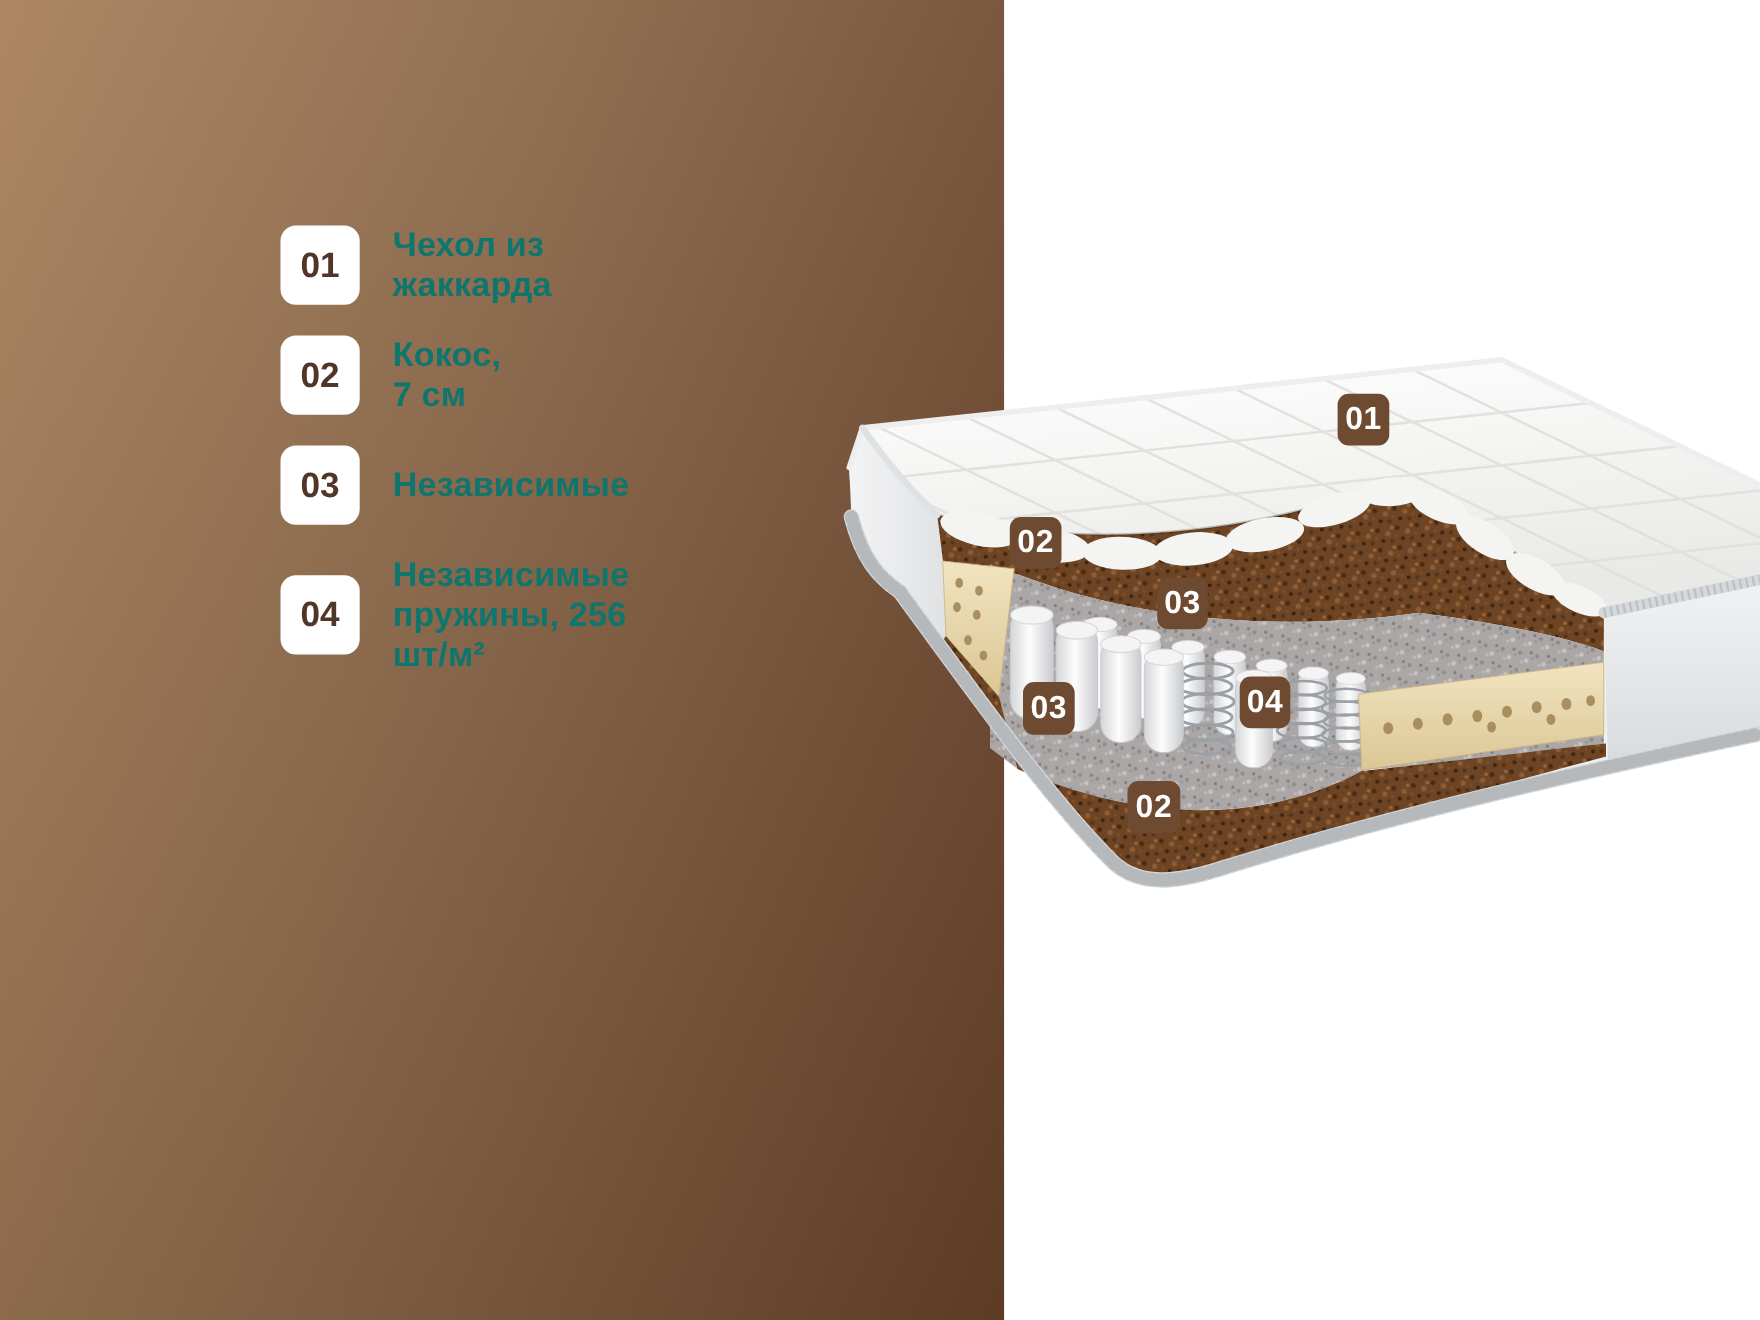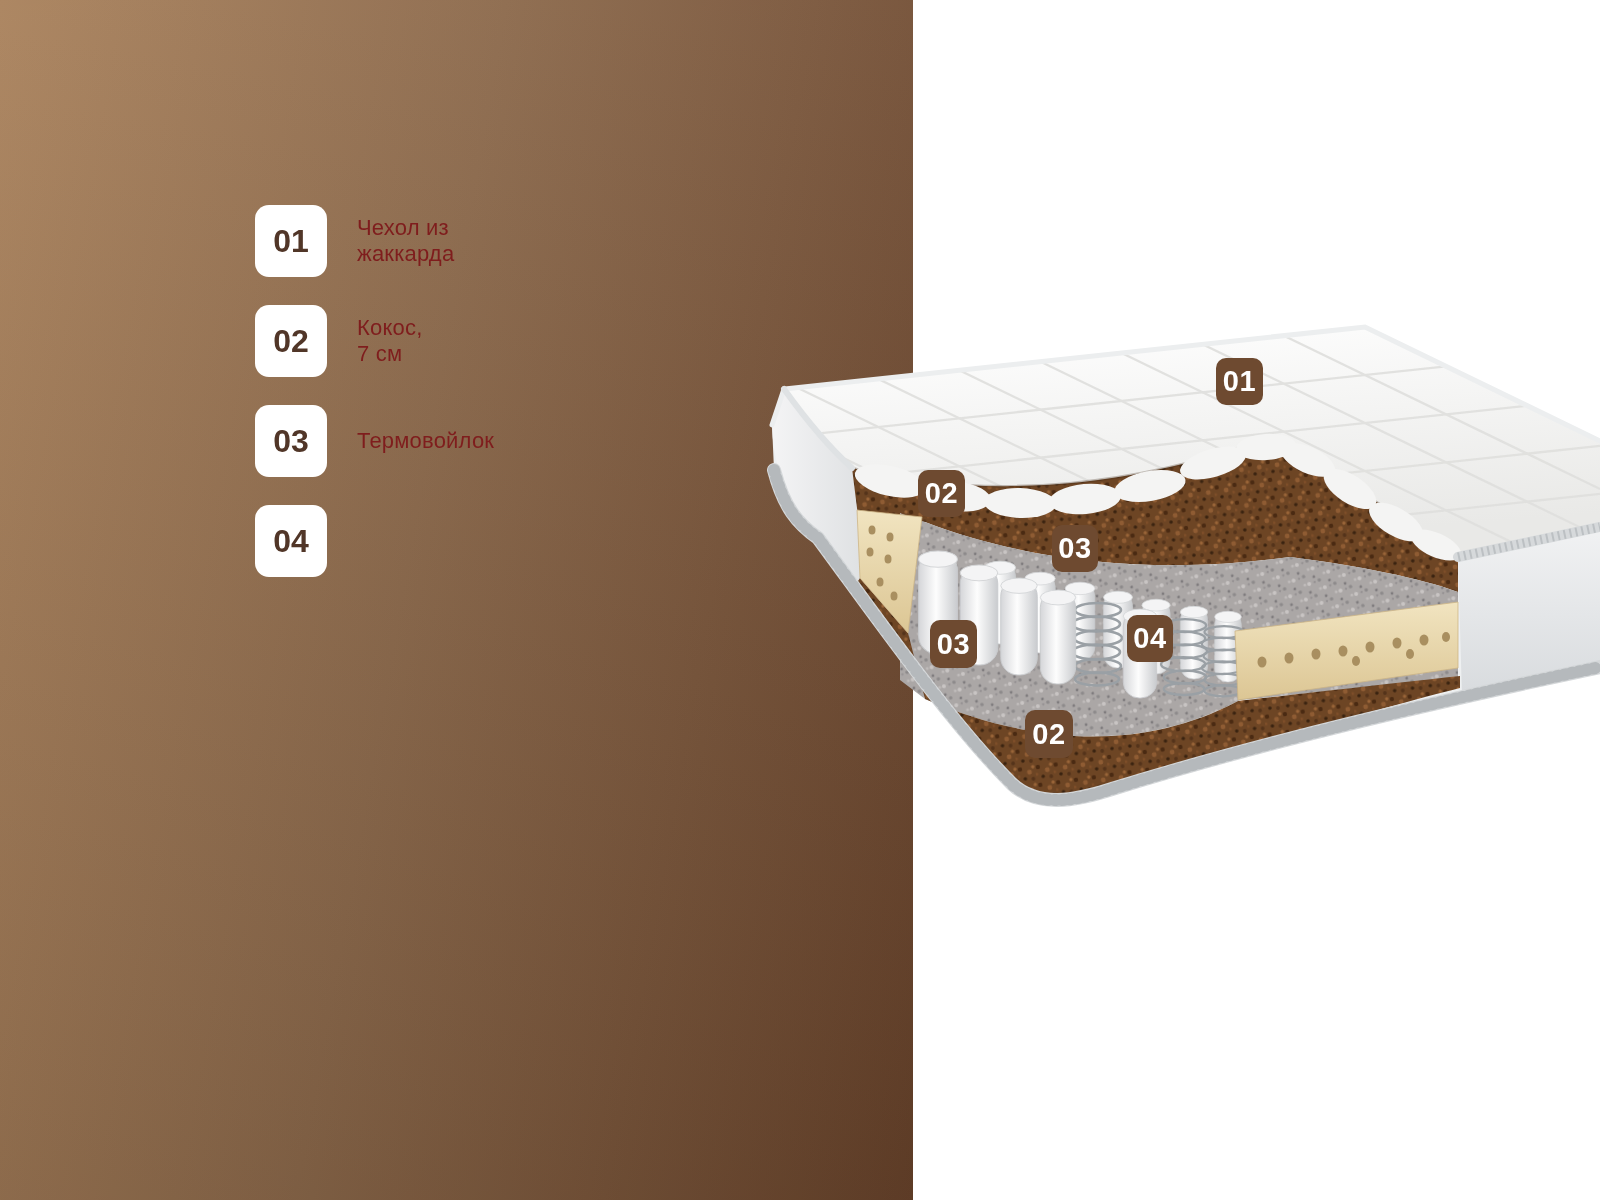--- a/index.html
+++ b/index.html
@@ -8,21 +8,21 @@
   .bg-left{position:absolute;left:0;top:0;width:913px;height:1200px;
            background:linear-gradient(180deg,rgba(255,255,255,.05) 0%,rgba(0,0,0,.10) 100%),
                       linear-gradient(100deg,#a9815b 0%,#8b684a 45%,#67422a 100%);}
   .bg-right{position:absolute;left:913px;top:0;width:687px;height:1200px;background:#ffffff;}
   .mattress-svg{position:absolute;left:0;top:0;}
   .legend{position:absolute;left:255px;top:0;}
   .legend-item{position:absolute;left:0;display:flex;align-items:center;gap:30px;}
   .legend-num{width:72px;height:72px;background:#ffffff;border-radius:14px;flex:0 0 72px;
               display:flex;align-items:center;justify-content:center;
               font-size:32px;font-weight:bold;color:#513628;}
-  .legend-label{font-size:22px;font-weight:normal;color:#7f1d1d;line-height:1.16;max-width:345px;
+  .legend-label{font-size:31px;font-weight:bold;color:#0f766e;line-height:1.16;max-width:345px;
                 letter-spacing:.2px;}
   .tag{position:absolute;background:#6e4a30;color:#ffffff;font-weight:bold;font-size:29px;
        border-radius:10px;display:flex;align-items:center;justify-content:center;
        letter-spacing:.5px;}
 </style>
 </head>
 <body>
 
 <div class="stage">
 
@@ -206,20 +206,21 @@
     <div class="legend-item" style="top:205px;">
       <div class="legend-num">01</div>
       <div class="legend-label">Чехол из жаккарда</div>
     </div>
     <div class="legend-item" style="top:305px;">
       <div class="legend-num">02</div>
       <div class="legend-label">Кокос, 7 см</div>
     </div>
     <div class="legend-item" style="top:405px;">
       <div class="legend-num">03</div>
-      <div class="legend-label">Термовойлок</div>
+      <div class="legend-label">Независимые</div>
     </div>
     <div class="legend-item" style="top:505px;">
       <div class="legend-num">04</div>
+      <div class="legend-label">Независимые пружины, 256 шт/м²</div>
     </div>
   </div>
 
 </div>
 
 </body></html>

